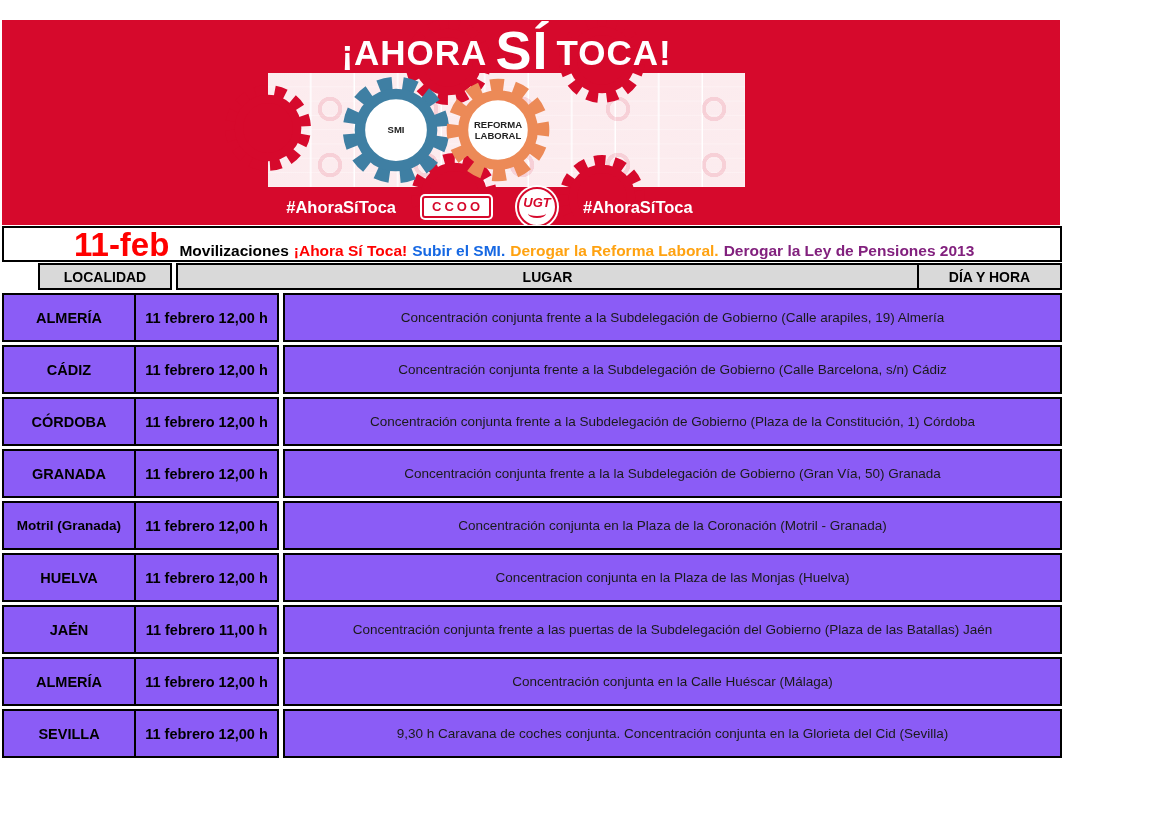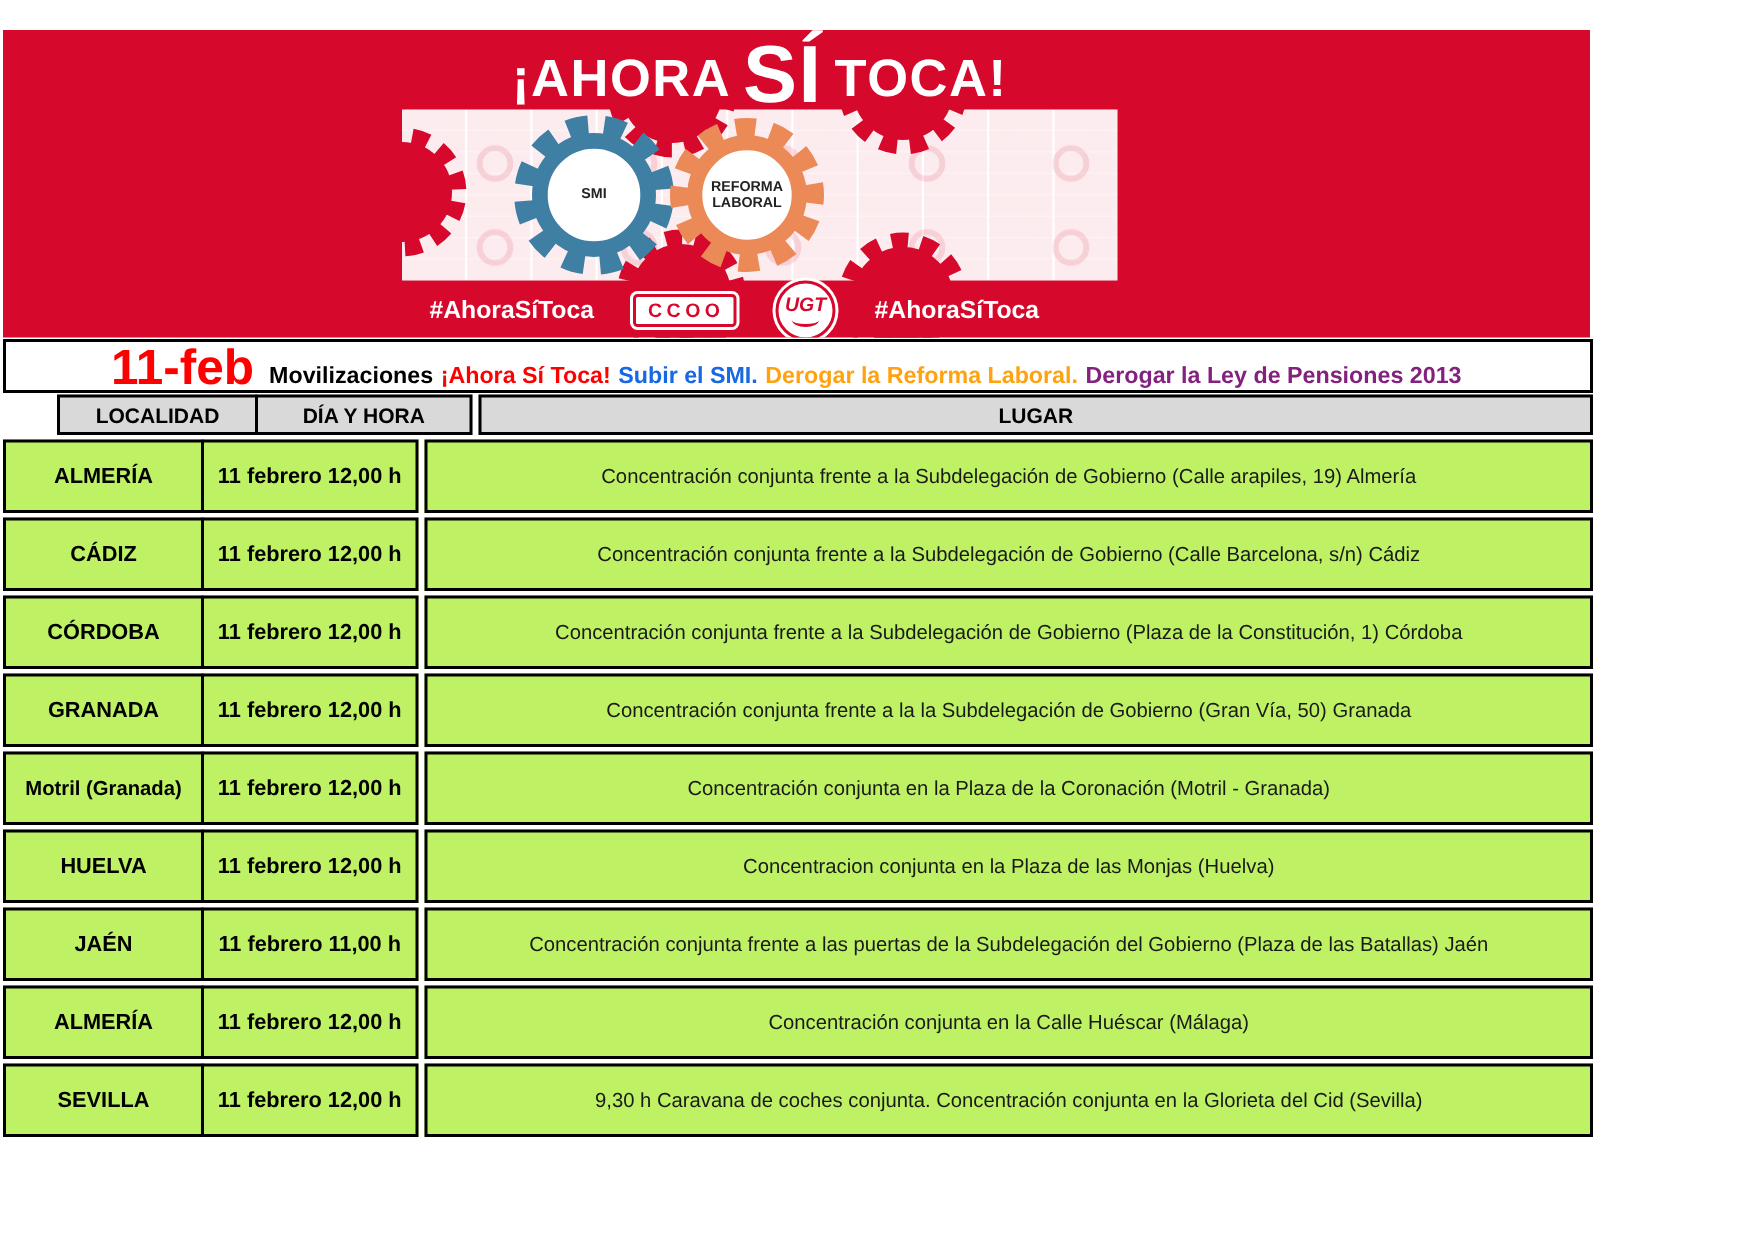--- a/index.html
+++ b/index.html
@@ -40,21 +40,21 @@
   .headline{position:absolute;left:2px;top:226px;width:1060px;height:36px;border:2px solid #000;
     box-sizing:border-box;background:#fff;display:flex;align-items:flex-end;padding-left:70px;white-space:nowrap;}
   .headline .date{color:#FF0000;font-weight:700;font-size:33px;line-height:30px;margin-right:10px;}
   .headline .intro{font-weight:700;font-size:15.5px;color:#000;margin-right:5px;}
   .headline .seg{font-weight:700;font-size:15.5px;margin-right:5px;}
 
   
   .tbl{position:absolute;left:2px;top:263px;width:1060px;}
   .trow{display:flex;box-sizing:border-box;}
   .cell{border:2px solid #000;box-sizing:border-box;display:flex;align-items:center;justify-content:center;
-    text-align:center;background:#bef264;}
+    text-align:center;background:#8b5cf6;}
   .c1{width:134px;}
   .c2{width:145px;margin-left:-2px;}
   .c3{flex:1;margin-left:4px;}
   .thead .cell{background:#D9D9D9;font-weight:700;font-size:14px;}
   .thead{height:27px;padding-left:36px;}
   .drow{height:49px;margin-top:3px;}
   .drow .c1{font-weight:700;font-size:14.5px;}
   .drow .c2{font-weight:700;font-size:14.5px;}
   .drow .c3{font-weight:400;font-size:13.5px;color:#1a1a1a;}
   .drow .c1.small{font-size:13.5px;}
@@ -128,22 +128,22 @@
 
   <div class="headline">
     <span class="date">11-feb</span>
     <span class="intro">Movilizaciones</span>
     <span id="headline-segments"><span class="seg" style="color: rgb(255, 0, 0);">¡Ahora Sí Toca!</span><span class="seg" style="color: rgb(22, 104, 227);">Subir el SMI.</span><span class="seg" style="color: rgb(255, 162, 16);">Derogar la Reforma Laboral.</span><span class="seg" style="color: rgb(130, 33, 126);">Derogar la Ley de Pensiones 2013</span></span>
   </div>
 
   <div class="tbl">
     <div class="trow thead">
       <div class="cell c1">LOCALIDAD</div>
+      <div class="cell c3">LUGAR</div>
       <div class="cell c2">DÍA Y HORA</div>
-      <div class="cell c3">LUGAR</div>
     </div>
     <div id="tbody">
   <div class="trow drow">
     <div class="cell c1">ALMERÍA</div>
     <div class="cell c2">11 febrero 12,00 h</div>
     <div class="cell c3">Concentración conjunta frente a la Subdelegación de Gobierno (Calle arapiles, 19) Almería</div>
   </div>
 
   <div class="trow drow">
     <div class="cell c1">CÁDIZ</div>

